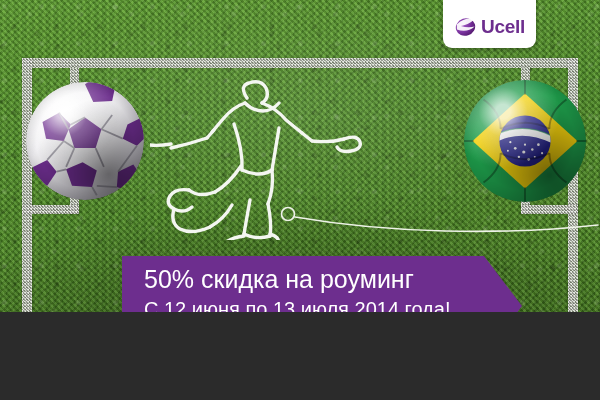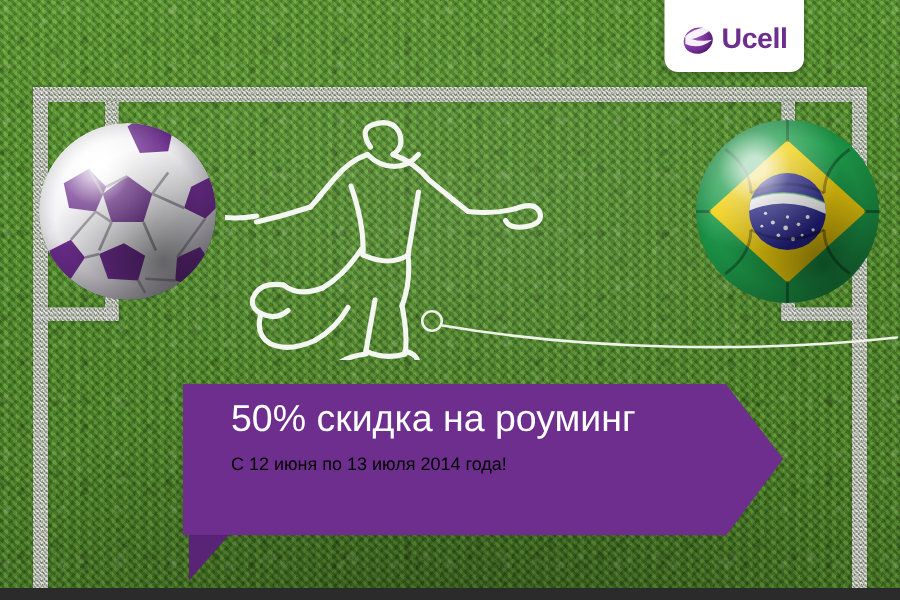--- a/index.html
+++ b/index.html
@@ -1,20 +1,20 @@
 <!DOCTYPE html>
 <html><head>
 <meta charset="utf-8">
 <style>
   html,body{margin:0;padding:0;background:#2b2b2b;}
   body{font-family:"Liberation Sans",sans-serif;}
 
   .banner-root{
     position:relative;
-    width:600px;height:392px;
+    width:600px;height:312px;
     overflow:hidden;
     background:#4e8c2a;
   }
 
   
   .grass{
     position:absolute;inset:0;
     background-color:#54932c;
     background-image:
       radial-gradient(circle at 12% 18%, rgba(255,255,255,.10) 0 2px, transparent 3px),
@@ -111,33 +111,33 @@
     clip-path:polygon(0 0, 362px 0, 400px 50px, 362px 101px, 0 101px);
     box-shadow:0 2px 6px rgba(0,0,0,.25);
   }
   .promo-tail{
     position:absolute;left:4px;top:99px;
     width:28px;height:32px;
     background:#5a2476;
     clip-path:polygon(0 0, 28px 0, 0 32px);
   }
   .promo-text{
-    position:absolute;left:32px;top:9px;right:52px;
+    position:absolute;left:22px;top:9px;right:52px;
   }
   .promo-line{
     color:#ffffff;
     font-size:25px;
     line-height:29px;
     font-weight:normal;
     white-space:nowrap;
     font-family:"Liberation Sans",sans-serif;
   }
   .promo-sub{
-    color:#000000;
-    font-size:12px;
+    color:#ffffff;
+    font-size:20px;
     line-height:20px;
     margin-top:5px;
     white-space:nowrap;
     font-family:"Liberation Sans",sans-serif;
   }
 </style>
 </head>
 <body>
 
 <div class="banner-root">

